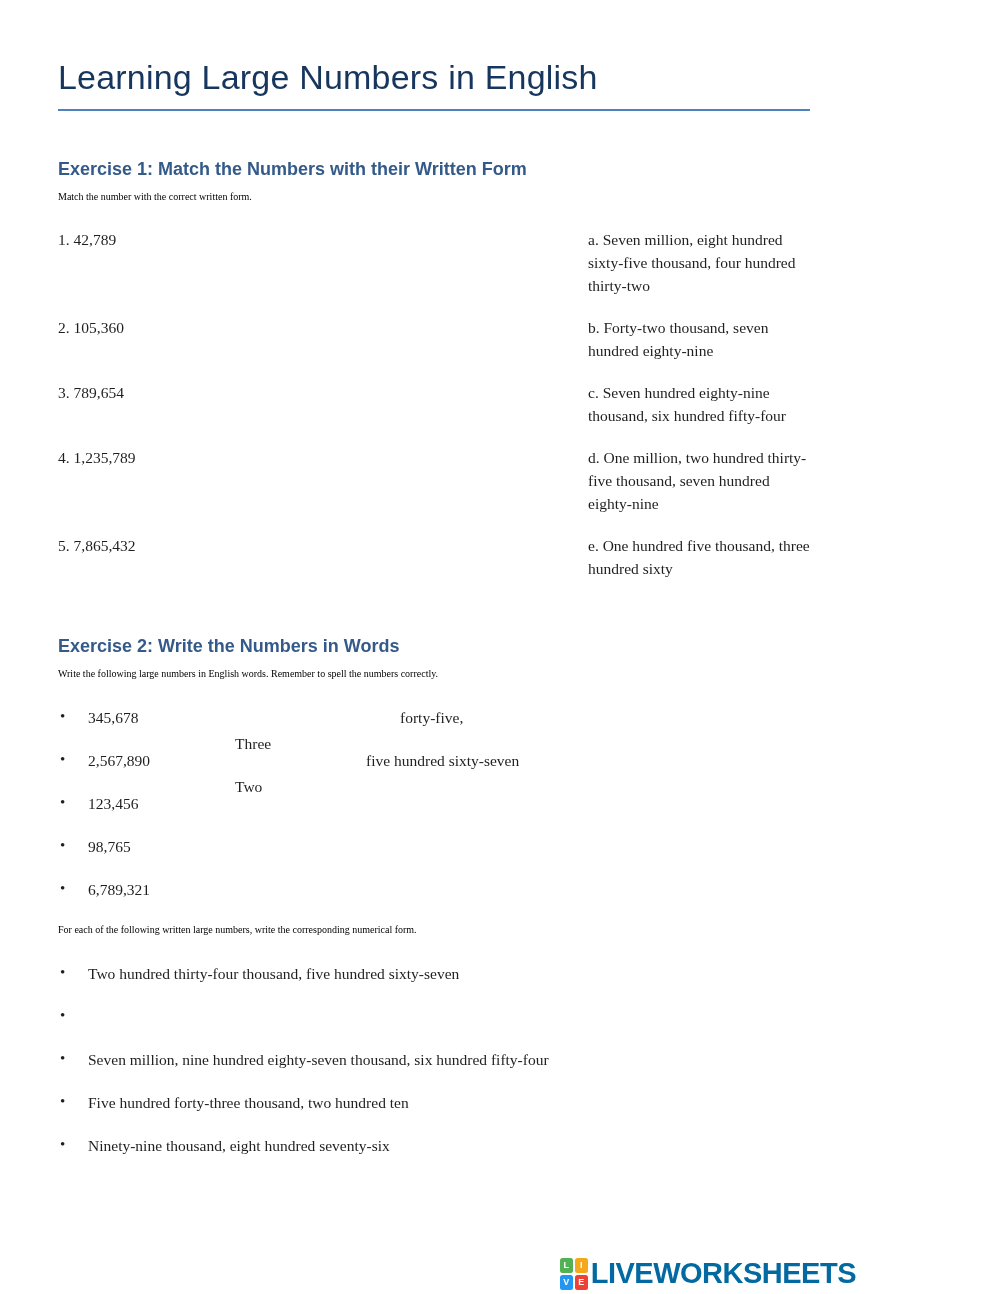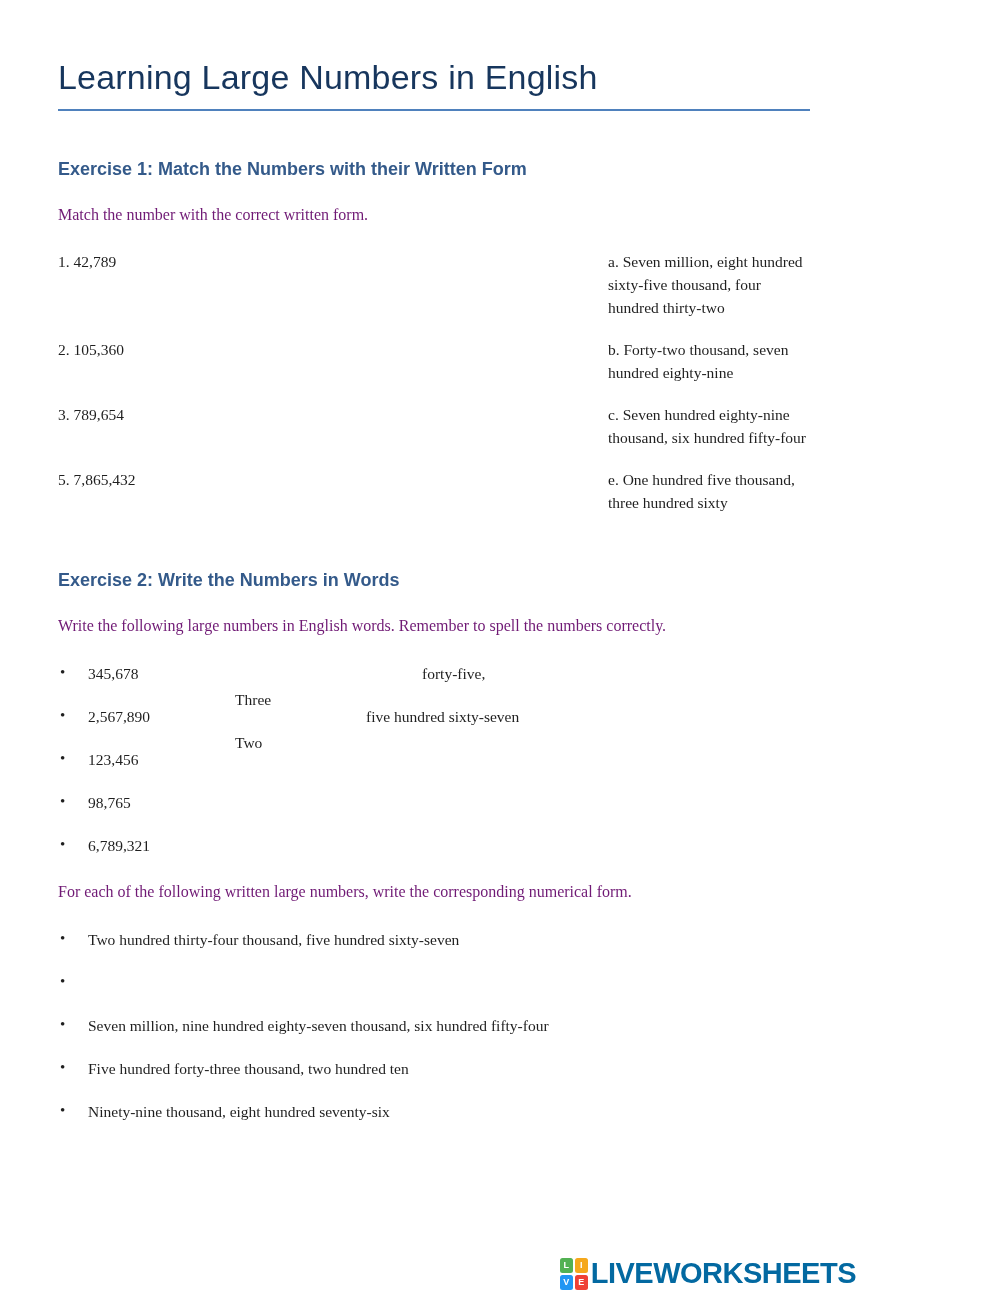--- a/index.html
+++ b/index.html
@@ -31,43 +31,42 @@
   .section-heading {
     font-family: "Liberation Sans", sans-serif;
     font-weight: 700;
     font-size: 18px;
     color: #345A8A;
     margin-top: 48px;
   }
   .heading-gap-lg { margin-top: 56px; }
   .heading-gap-xl { margin-top: 60px; }
   .instructions {
-    font-size: 16px;
-    margin-top: 26px;
-    color: #701a75;
+    font-size: 10px;
+    margin-top: 11px;
+    color: #000000;
   }
   
   .match-list { margin-top: 26px; }
   .match-row {
     display: grid;
     grid-template-columns: 530px 1fr;
     align-items: start;
     margin-bottom: 19px;
     min-height: 46px;
-    gap: 20px;
   }
   .match-number { font-size: 15.5px; line-height: 23px; }
   .match-option { font-size: 15.5px; line-height: 23px; max-width: 360px; }
   
   .ex2-list { margin-top: 30px; }
   .ex2-row { position: relative; height: 20px; margin-bottom: 23px; font-size: 15.5px; }
   .ex2-row .bullet { position: absolute; left: 2px; top: -1px; font-size: 15px; }
   .ex2-row .num   { position: absolute; left: 30px; }
   .ex2-row .ans1  { position: absolute; left: 177px; margin-top: 26px; }
-  .ex2-row.row0 .ans2 { position: absolute; left: 364px; }
+  .ex2-row.row0 .ans2 { position: absolute; left: 342px; }
   .ex2-row.row1 .ans2 { position: absolute; left: 308px; }
   
   .ex3-list { margin-top: 30px; }
   .ex3-row { position: relative; height: 20px; margin-bottom: 23px; font-size: 15.5px; }
   .ex3-row .bullet { position: absolute; left: 2px; top: -1px; font-size: 15px; }
   .ex3-row .txt { position: absolute; left: 30px; white-space: nowrap; }
   
   .footer-logo {
     position: absolute;
     right: 12px;
@@ -121,20 +120,24 @@
       </div>
       <div class="match-row">
         <div class="match-number">2. 105,360</div>
         <div class="match-option">b. Forty-two thousand, seven hundred eighty-nine</div>
       </div>
       <div class="match-row">
         <div class="match-number">3. 789,654</div>
         <div class="match-option">c. Seven hundred eighty-nine thousand, six hundred fifty-four</div>
       </div>
       <div class="match-row">
+        <div class="match-number">4. 1,235,789</div>
+        <div class="match-option">d. One million, two hundred thirty-five thousand, seven hundred eighty-nine</div>
+      </div>
+      <div class="match-row">
         <div class="match-number">5. 7,865,432</div>
         <div class="match-option">e. One hundred five thousand, three hundred sixty</div>
       </div>
     </div>
   </div>
 
   <div>
     <h2 class="section-heading heading-gap-lg">Exercise 2: Write the Numbers in Words</h2>
     <p class="instructions">Write the following large numbers in English words. Remember to spell the numbers correctly.</p>
 

